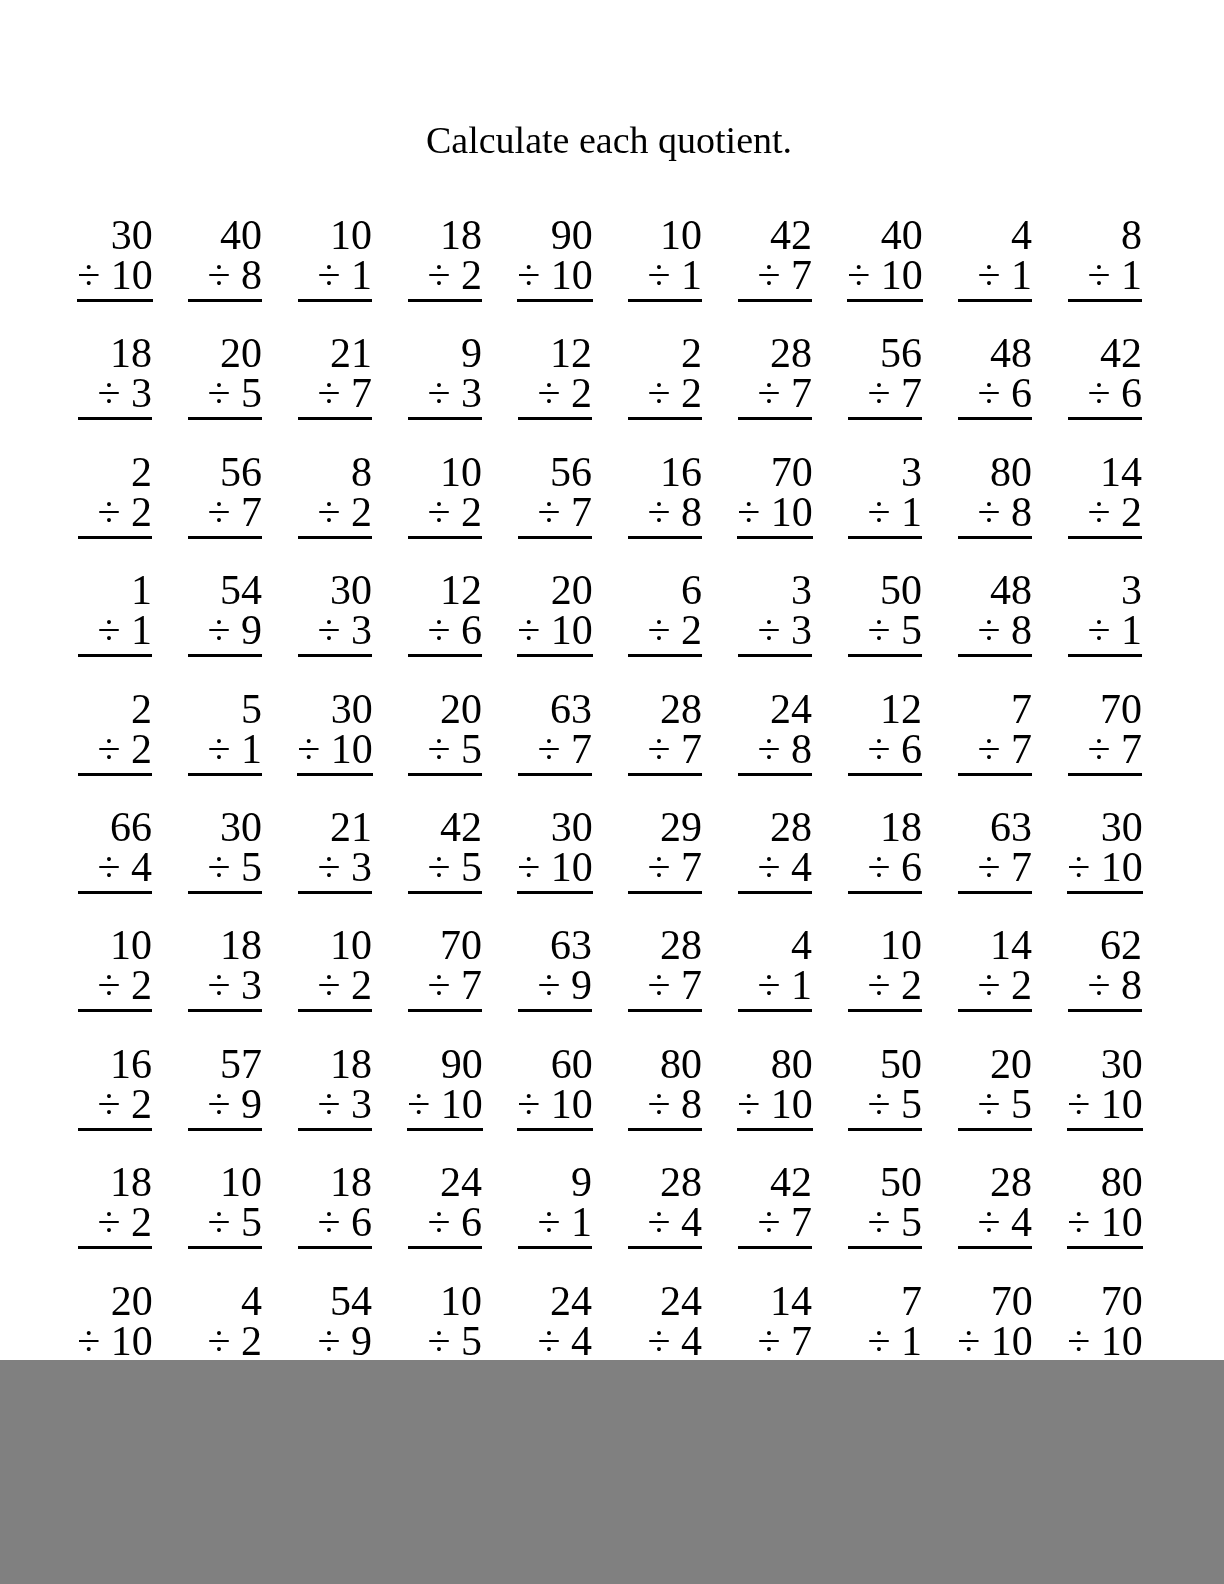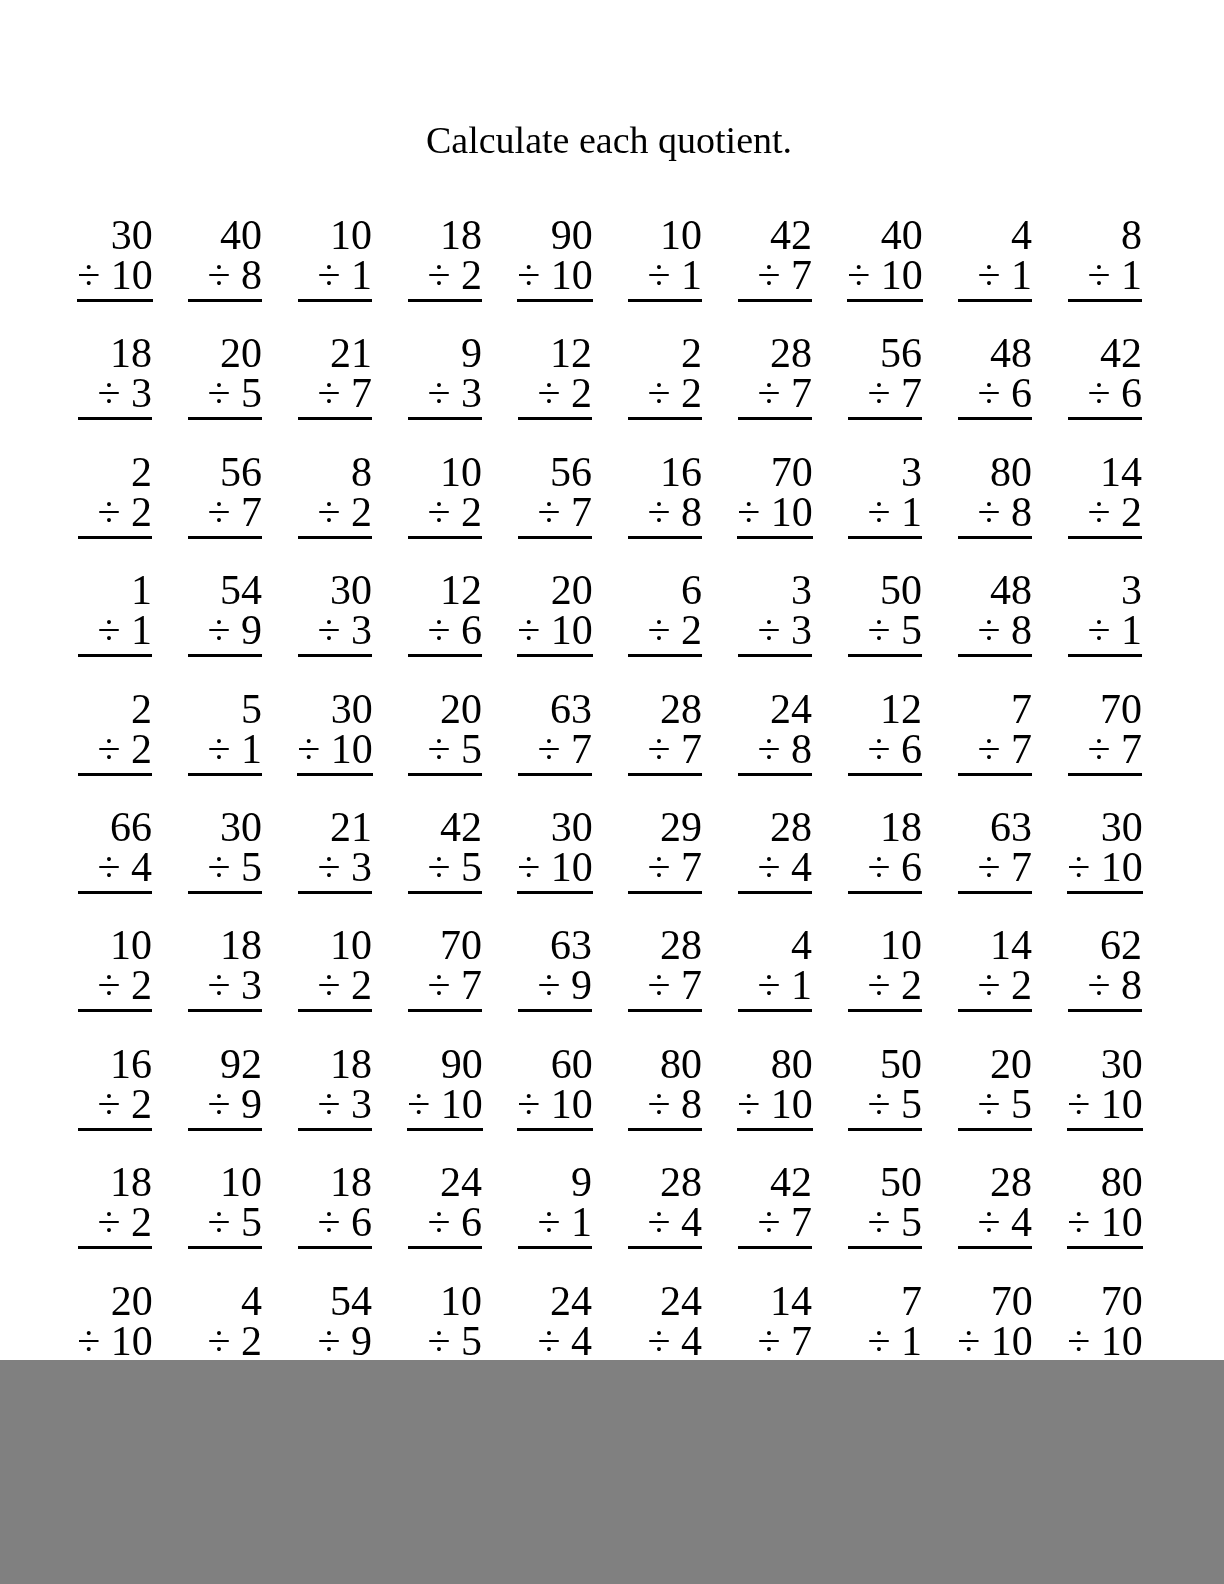--- a/index.html
+++ b/index.html
@@ -119,21 +119,21 @@
       <div class="cell"><div class="prob"><div class="dividend">18</div><div class="divisor">÷ 3</div><div class="answer-line"></div></div></div>
       <div class="cell"><div class="prob"><div class="dividend">10</div><div class="divisor">÷ 2</div><div class="answer-line"></div></div></div>
       <div class="cell"><div class="prob"><div class="dividend">70</div><div class="divisor">÷ 7</div><div class="answer-line"></div></div></div>
       <div class="cell"><div class="prob"><div class="dividend">63</div><div class="divisor">÷ 9</div><div class="answer-line"></div></div></div>
       <div class="cell"><div class="prob"><div class="dividend">28</div><div class="divisor">÷ 7</div><div class="answer-line"></div></div></div>
       <div class="cell"><div class="prob"><div class="dividend">4</div><div class="divisor">÷ 1</div><div class="answer-line"></div></div></div>
       <div class="cell"><div class="prob"><div class="dividend">10</div><div class="divisor">÷ 2</div><div class="answer-line"></div></div></div>
       <div class="cell"><div class="prob"><div class="dividend">14</div><div class="divisor">÷ 2</div><div class="answer-line"></div></div></div>
       <div class="cell"><div class="prob"><div class="dividend">62</div><div class="divisor">÷ 8</div><div class="answer-line"></div></div></div>
       <div class="cell"><div class="prob"><div class="dividend">16</div><div class="divisor">÷ 2</div><div class="answer-line"></div></div></div>
-      <div class="cell"><div class="prob"><div class="dividend">92</div><div class="divisor">÷ 9</div><div class="answer-line"></div></div></div>
+      <div class="cell"><div class="prob"><div class="dividend">57</div><div class="divisor">÷ 9</div><div class="answer-line"></div></div></div>
       <div class="cell"><div class="prob"><div class="dividend">18</div><div class="divisor">÷ 3</div><div class="answer-line"></div></div></div>
       <div class="cell"><div class="prob"><div class="dividend">90</div><div class="divisor">÷ 10</div><div class="answer-line"></div></div></div>
       <div class="cell"><div class="prob"><div class="dividend">60</div><div class="divisor">÷ 10</div><div class="answer-line"></div></div></div>
       <div class="cell"><div class="prob"><div class="dividend">80</div><div class="divisor">÷ 8</div><div class="answer-line"></div></div></div>
       <div class="cell"><div class="prob"><div class="dividend">80</div><div class="divisor">÷ 10</div><div class="answer-line"></div></div></div>
       <div class="cell"><div class="prob"><div class="dividend">50</div><div class="divisor">÷ 5</div><div class="answer-line"></div></div></div>
       <div class="cell"><div class="prob"><div class="dividend">20</div><div class="divisor">÷ 5</div><div class="answer-line"></div></div></div>
       <div class="cell"><div class="prob"><div class="dividend">30</div><div class="divisor">÷ 10</div><div class="answer-line"></div></div></div>
       <div class="cell"><div class="prob"><div class="dividend">18</div><div class="divisor">÷ 2</div><div class="answer-line"></div></div></div>
       <div class="cell"><div class="prob"><div class="dividend">10</div><div class="divisor">÷ 5</div><div class="answer-line"></div></div></div>

